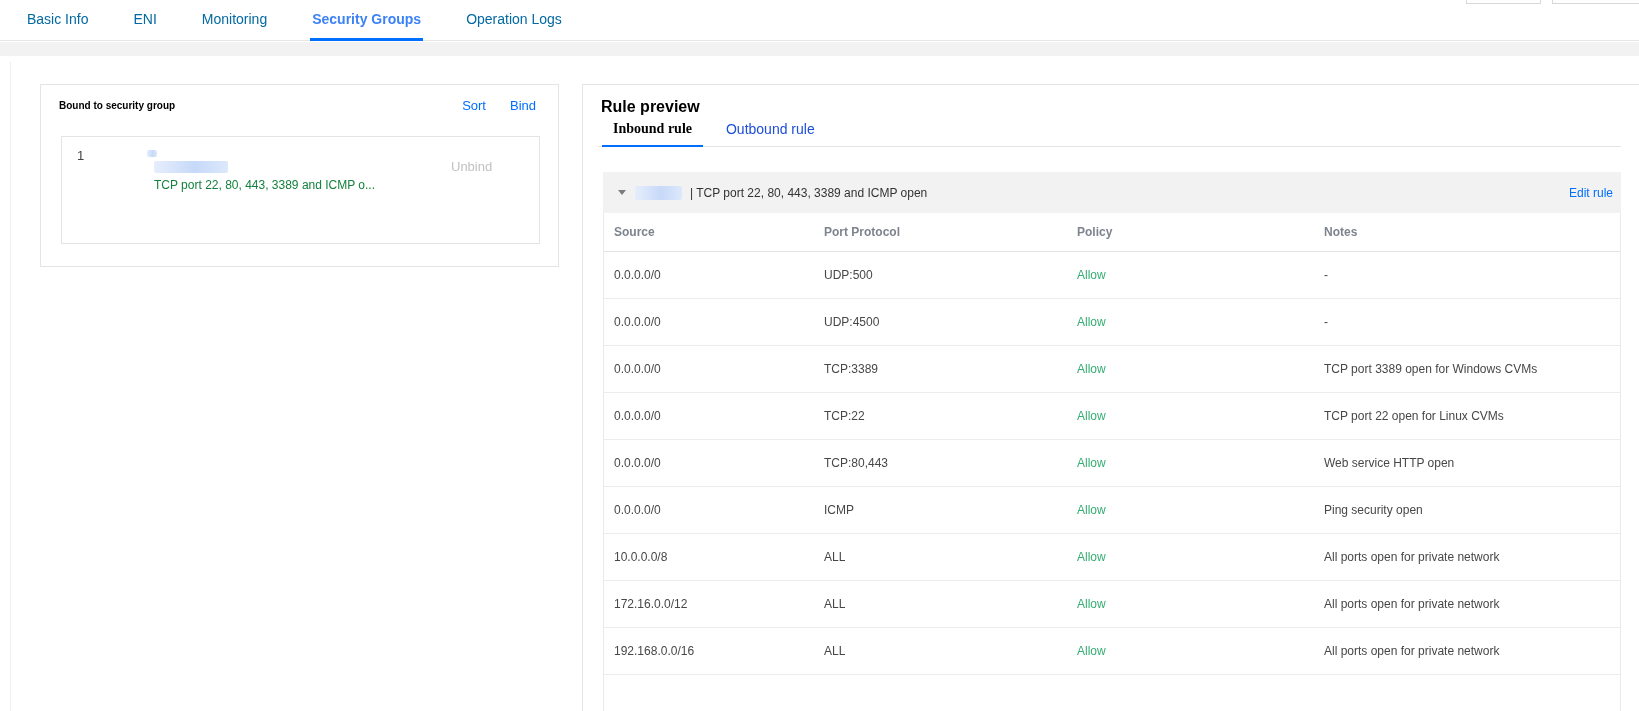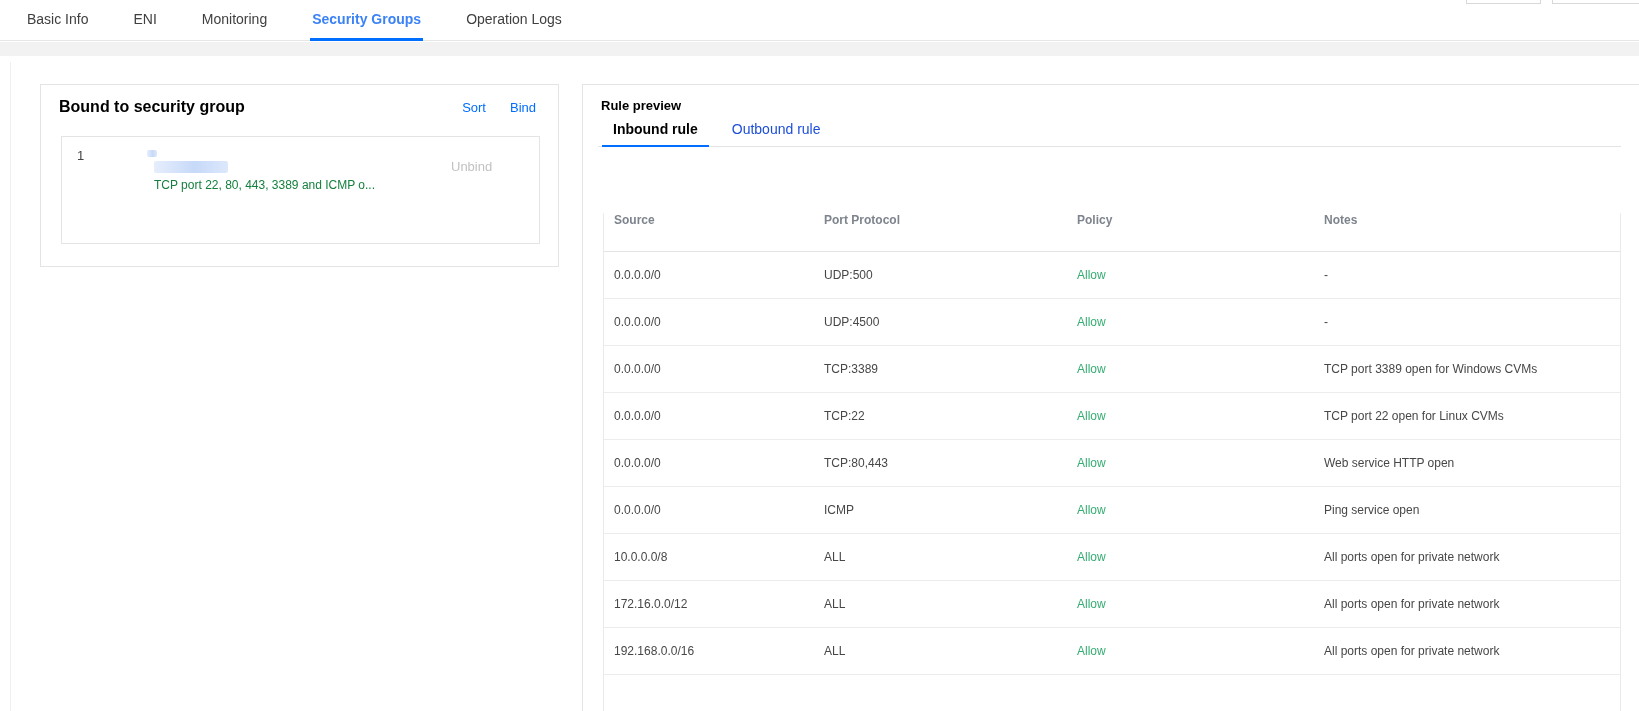--- a/index.html
+++ b/index.html
@@ -6,68 +6,68 @@
   body{
     position:relative;width:1639px;height:711px;overflow:hidden;background:#fff;
     font-family:"Liberation Sans","DejaVu Sans",sans-serif;
     -webkit-font-smoothing:antialiased;
   }
   a{text-decoration:none;}
 
   
   .topbar{position:absolute;top:0;left:0;width:1639px;height:41px;background:#fff;border-bottom:1px solid #e6e6e6;box-sizing:border-box;}
   #main-tabs{display:flex;height:41px;padding-left:25px;}
-  .tab{font-size:14px;color:#404040;line-height:38px;margin-right:41px;padding:0 2px;height:41px;box-sizing:border-box;border-bottom:3px solid transparent;cursor:pointer;white-space:nowrap;}
+  .tab{font-size:14px;color:#0369a1;line-height:38px;margin-right:41px;padding:0 2px;height:41px;box-sizing:border-box;border-bottom:3px solid transparent;cursor:pointer;white-space:nowrap;}
   .tab.active{font-weight:bold;color:#3b82f6;border-bottom-color:var(--accent);}
 
   .cut-btn{position:absolute;top:-14px;height:18px;background:#fff;border:1px solid #d8d8d8;box-sizing:border-box;}
   .cut-btn.b1{left:1466px;width:75px;}
   .cut-btn.b2{left:1552px;width:95px;}
 
   .grayband{position:absolute;top:42px;left:0;width:1639px;height:14px;background:#f2f2f2;}
   .outer-edge{position:absolute;left:10px;top:62px;height:649px;width:0;border-left:1px solid #efefef;}
 
   
   .left-card{position:absolute;left:40px;top:84px;width:519px;height:183px;border:1px solid #e4e4e4;background:#fff;box-sizing:border-box;}
   .lc-head{display:flex;align-items:center;padding:13px 22px 0 18px;}
-  .lc-title{font-size:16px;font-weight:bold;color:#000;}
+  .lc-title{font-size:10px;font-weight:bold;color:#000;}
   .lc-links{margin-left:auto;display:flex;gap:24px;}
   .lc-links a{color:var(--accent);font-size:13px;cursor:pointer;}
 
   .lt{position:absolute;left:20px;top:51px;width:479px;height:108px;border:1px solid #e4e4e4;box-sizing:border-box;background:#fff;}
   .lt-header{display:flex;align-items:center;height:41px;border-bottom:1px solid #e4e4e4;box-sizing:border-box;padding-left:15px;font-size:13px;font-weight:bold;color:#3d4657;}
   .lt-c1{width:70px;}
   .lt-c2{width:304px;}
   .lt-c3{flex:1;}
   .info{display:inline-block;width:12px;height:12px;border:1px solid #9aa0a8;border-radius:50%;color:#9aa0a8;font-size:9px;line-height:12px;text-align:center;font-style:normal;font-weight:normal;margin-left:3px;vertical-align:1px;cursor:pointer;}
   .lt-row{display:flex;padding-left:15px;height:65px;font-size:13px;color:#444;}
   .lt-row .lt-c1{padding-top:11px;}
   .blur{background:linear-gradient(90deg,#e6eefc 0%,#c7d9f9 55%,#dce8fb 100%);border-radius:2px;}
   .blur.sm{width:10px;height:7px;margin-top:13px;}
   .blur.lg{width:74px;height:12px;margin-top:4px;margin-left:7px;}
   .sg-desc{font-size:12px;color:#15803d;margin-top:5px;margin-left:7px;white-space:nowrap;}
   .unbind{color:#c2c2c2;font-size:13px;display:inline-block;margin-top:22px;cursor:pointer;}
 
   
   .right-card{position:absolute;left:582px;top:84px;width:1057px;height:627px;border-left:1px solid #e4e4e4;border-top:1px solid #e4e4e4;box-sizing:border-box;background:#fff;}
-  .rp-title{position:absolute;left:18px;top:13px;font-size:13px;font-weight:bold;color:#000;}
+  .rp-title{position:absolute;left:18px;top:13px;font-size:16px;font-weight:bold;color:#000;}
   .rp-tabs{position:absolute;left:15px;top:36px;width:1023px;border-bottom:1px solid #e4e4e4;display:flex;}
   .rtab{font-size:14px;color:#1d4ed8;padding:0 11px 8px;margin-bottom:-1px;border-bottom:2px solid transparent;cursor:pointer;white-space:nowrap;}
-  .rtab:first-child{margin-left:4px;}
+  .rtab:first-child{margin-left:4px;font-family:Liberation Serif, serif;}
   .rtab + .rtab{margin-left:12px;}
   .rtab.active{font-weight:bold;color:#000;border-bottom-color:var(--accent);}
 
   .rp-bar{position:absolute;left:20px;top:87px;width:1018px;height:41px;background:#f2f2f2;display:flex;align-items:center;padding:0 8px 0 15px;box-sizing:border-box;}
   .caret{width:0;height:0;border-left:4px solid transparent;border-right:4px solid transparent;border-top:5px solid #7d7d7d;cursor:pointer;flex:none;}
   .bar-blur{width:47px;height:14px;margin-left:9px;flex:none;}
   .bar-text{font-size:12px;color:#333;margin-left:8px;white-space:nowrap;}
   .edit-rule{margin-left:auto;color:var(--accent);font-size:12px;cursor:pointer;}
 
   .rp-table{position:absolute;left:20px;top:128px;width:1018px;height:499px;border-left:1px solid #eaeaea;border-right:1px solid #eaeaea;box-sizing:border-box;}
-  .rp-header{display:flex;height:39px;border-bottom:1px solid #e4e4e4;box-sizing:border-box;padding-left:10px;font-size:12px;font-weight:bold;color:#7e848d;}
+  .rp-header{display:flex;align-items:center;height:39px;border-bottom:1px solid #e4e4e4;box-sizing:border-box;padding-left:10px;font-size:12px;font-weight:bold;color:#7e848d;}
   .c1{width:210px;}
   .c2{width:253px;}
   .c3{width:247px;}
   .c4{flex:1;padding-right:10px;}
   .rp-row{display:flex;align-items:center;height:47px;border-bottom:1px solid #ececec;box-sizing:border-box;padding-left:10px;font-size:12px;color:#474747;}
   .rp-row .c3{color:var(--allow);}
   .rp-partial-row{height:36px;}
 </style>
 </head>
 <body>
@@ -109,20 +109,26 @@
   </div>
 </div>
 
 <div class="right-card">
   <div class="rp-title">Rule preview</div>
   <div class="rp-tabs" id="rule-tabs">
       <div class="rtab active">Inbound rule</div>
       <div class="rtab">Outbound rule</div>
     </div>
 
+  <div class="rp-bar">
+    <span class="caret"></span>
+    <span class="blur bar-blur"></span>
+    <span class="bar-text">| TCP port 22, 80, 443, 3389 and ICMP open</span>
+    <a class="edit-rule">Edit rule</a>
+  </div>
 
   <div class="rp-table">
     <div class="rp-header" id="rp-header">
         <div class="c1">Source</div>
         <div class="c2">Port Protocol</div>
         <div class="c3">Policy</div>
         <div class="c4">Notes</div>
       </div>
     <div id="rp-rows">
         <div class="rp-row">
@@ -152,21 +158,21 @@
         <div class="rp-row">
           <div class="c1">0.0.0.0/0</div>
           <div class="c2">TCP:80,443</div>
           <div class="c3">Allow</div>
           <div class="c4">Web service HTTP open</div>
         </div>
         <div class="rp-row">
           <div class="c1">0.0.0.0/0</div>
           <div class="c2">ICMP</div>
           <div class="c3">Allow</div>
-          <div class="c4">Ping service open</div>
+          <div class="c4">Ping security open</div>
         </div>
         <div class="rp-row">
           <div class="c1">10.0.0.0/8</div>
           <div class="c2">ALL</div>
           <div class="c3">Allow</div>
           <div class="c4">All ports open for private network</div>
         </div>
         <div class="rp-row">
           <div class="c1">172.16.0.0/12</div>
           <div class="c2">ALL</div>

